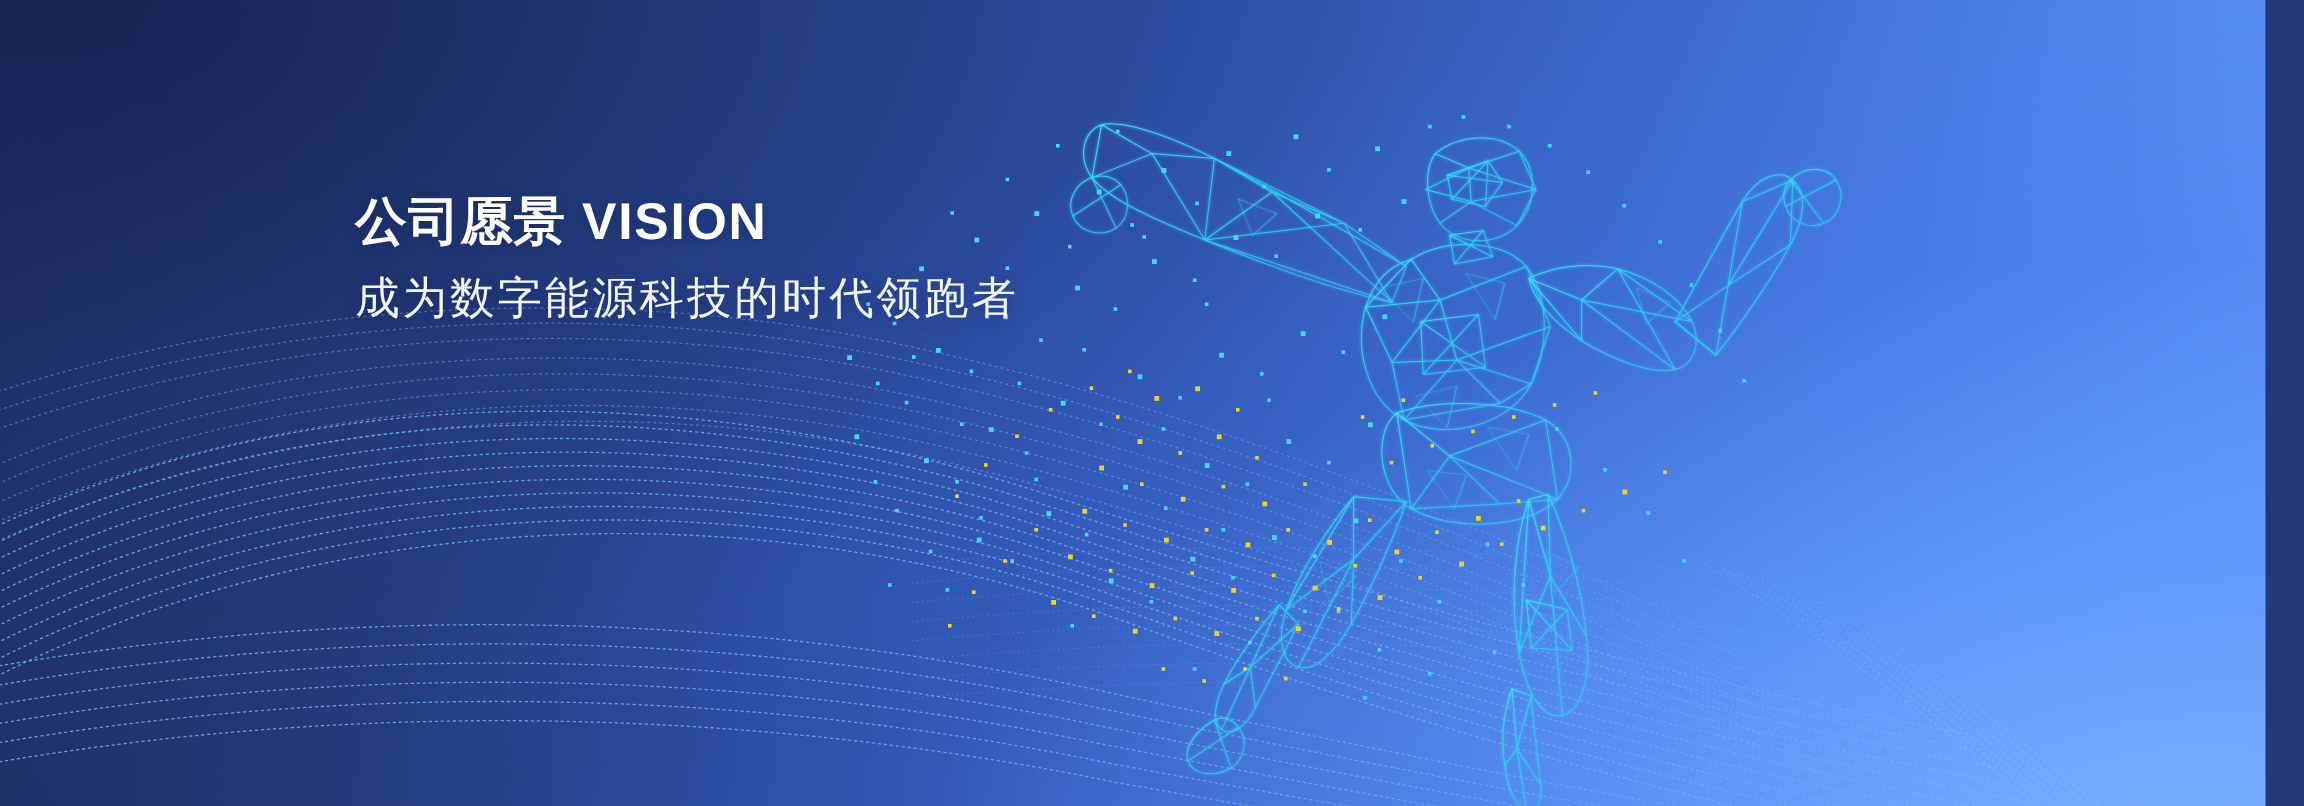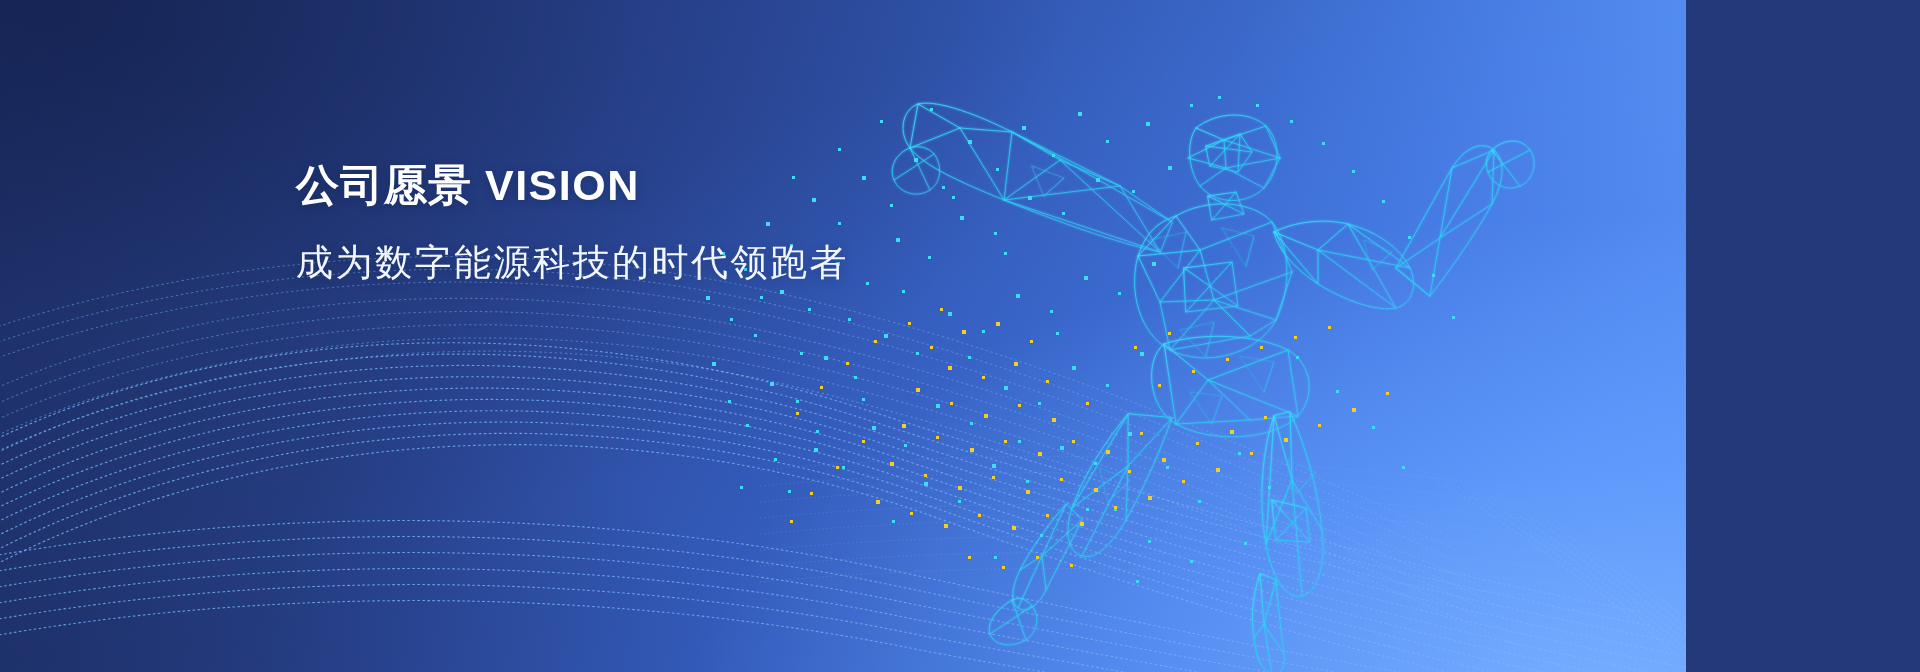--- a/index.html
+++ b/index.html
@@ -5,21 +5,21 @@
   * { margin:0; padding:0; box-sizing:border-box; }
   html, body {
     width:1920px; height:672px;
     overflow:hidden;
     background:#24397a;
     font-family:"Liberation Sans", sans-serif;
   }
 
   #banner {
     position:relative;
-    width:1686px;
+    width:1888px;
     height:672px;
     overflow:hidden;
   }
 
   
   .bg-base {
     position:absolute; inset:0;
     background:
       radial-gradient(120% 160% at 96% 104%, rgba(120,175,255,0.95) 0%, rgba(96,155,253,0.65) 22%, rgba(60,110,225,0.25) 45%, rgba(0,0,0,0) 68%),
       linear-gradient(112deg,
@@ -60,21 +60,21 @@
     letter-spacing:1px;
     line-height:1.18;
     white-space:nowrap;
     text-shadow:0 2px 10px rgba(10,28,70,0.35);
   }
   .title .en {
     font-weight:bold;
     letter-spacing:1.5px;
   }
   .subtitle {
-    margin-top:28px;
+    margin-top:14px;
     font-size:37px;
     font-weight:normal;
     color:#f2f6ff;
     letter-spacing:2.5px;
     line-height:1.3;
     white-space:nowrap;
     text-shadow:0 2px 12px rgba(10,28,70,0.30);
   }
 </style>
 </head>

